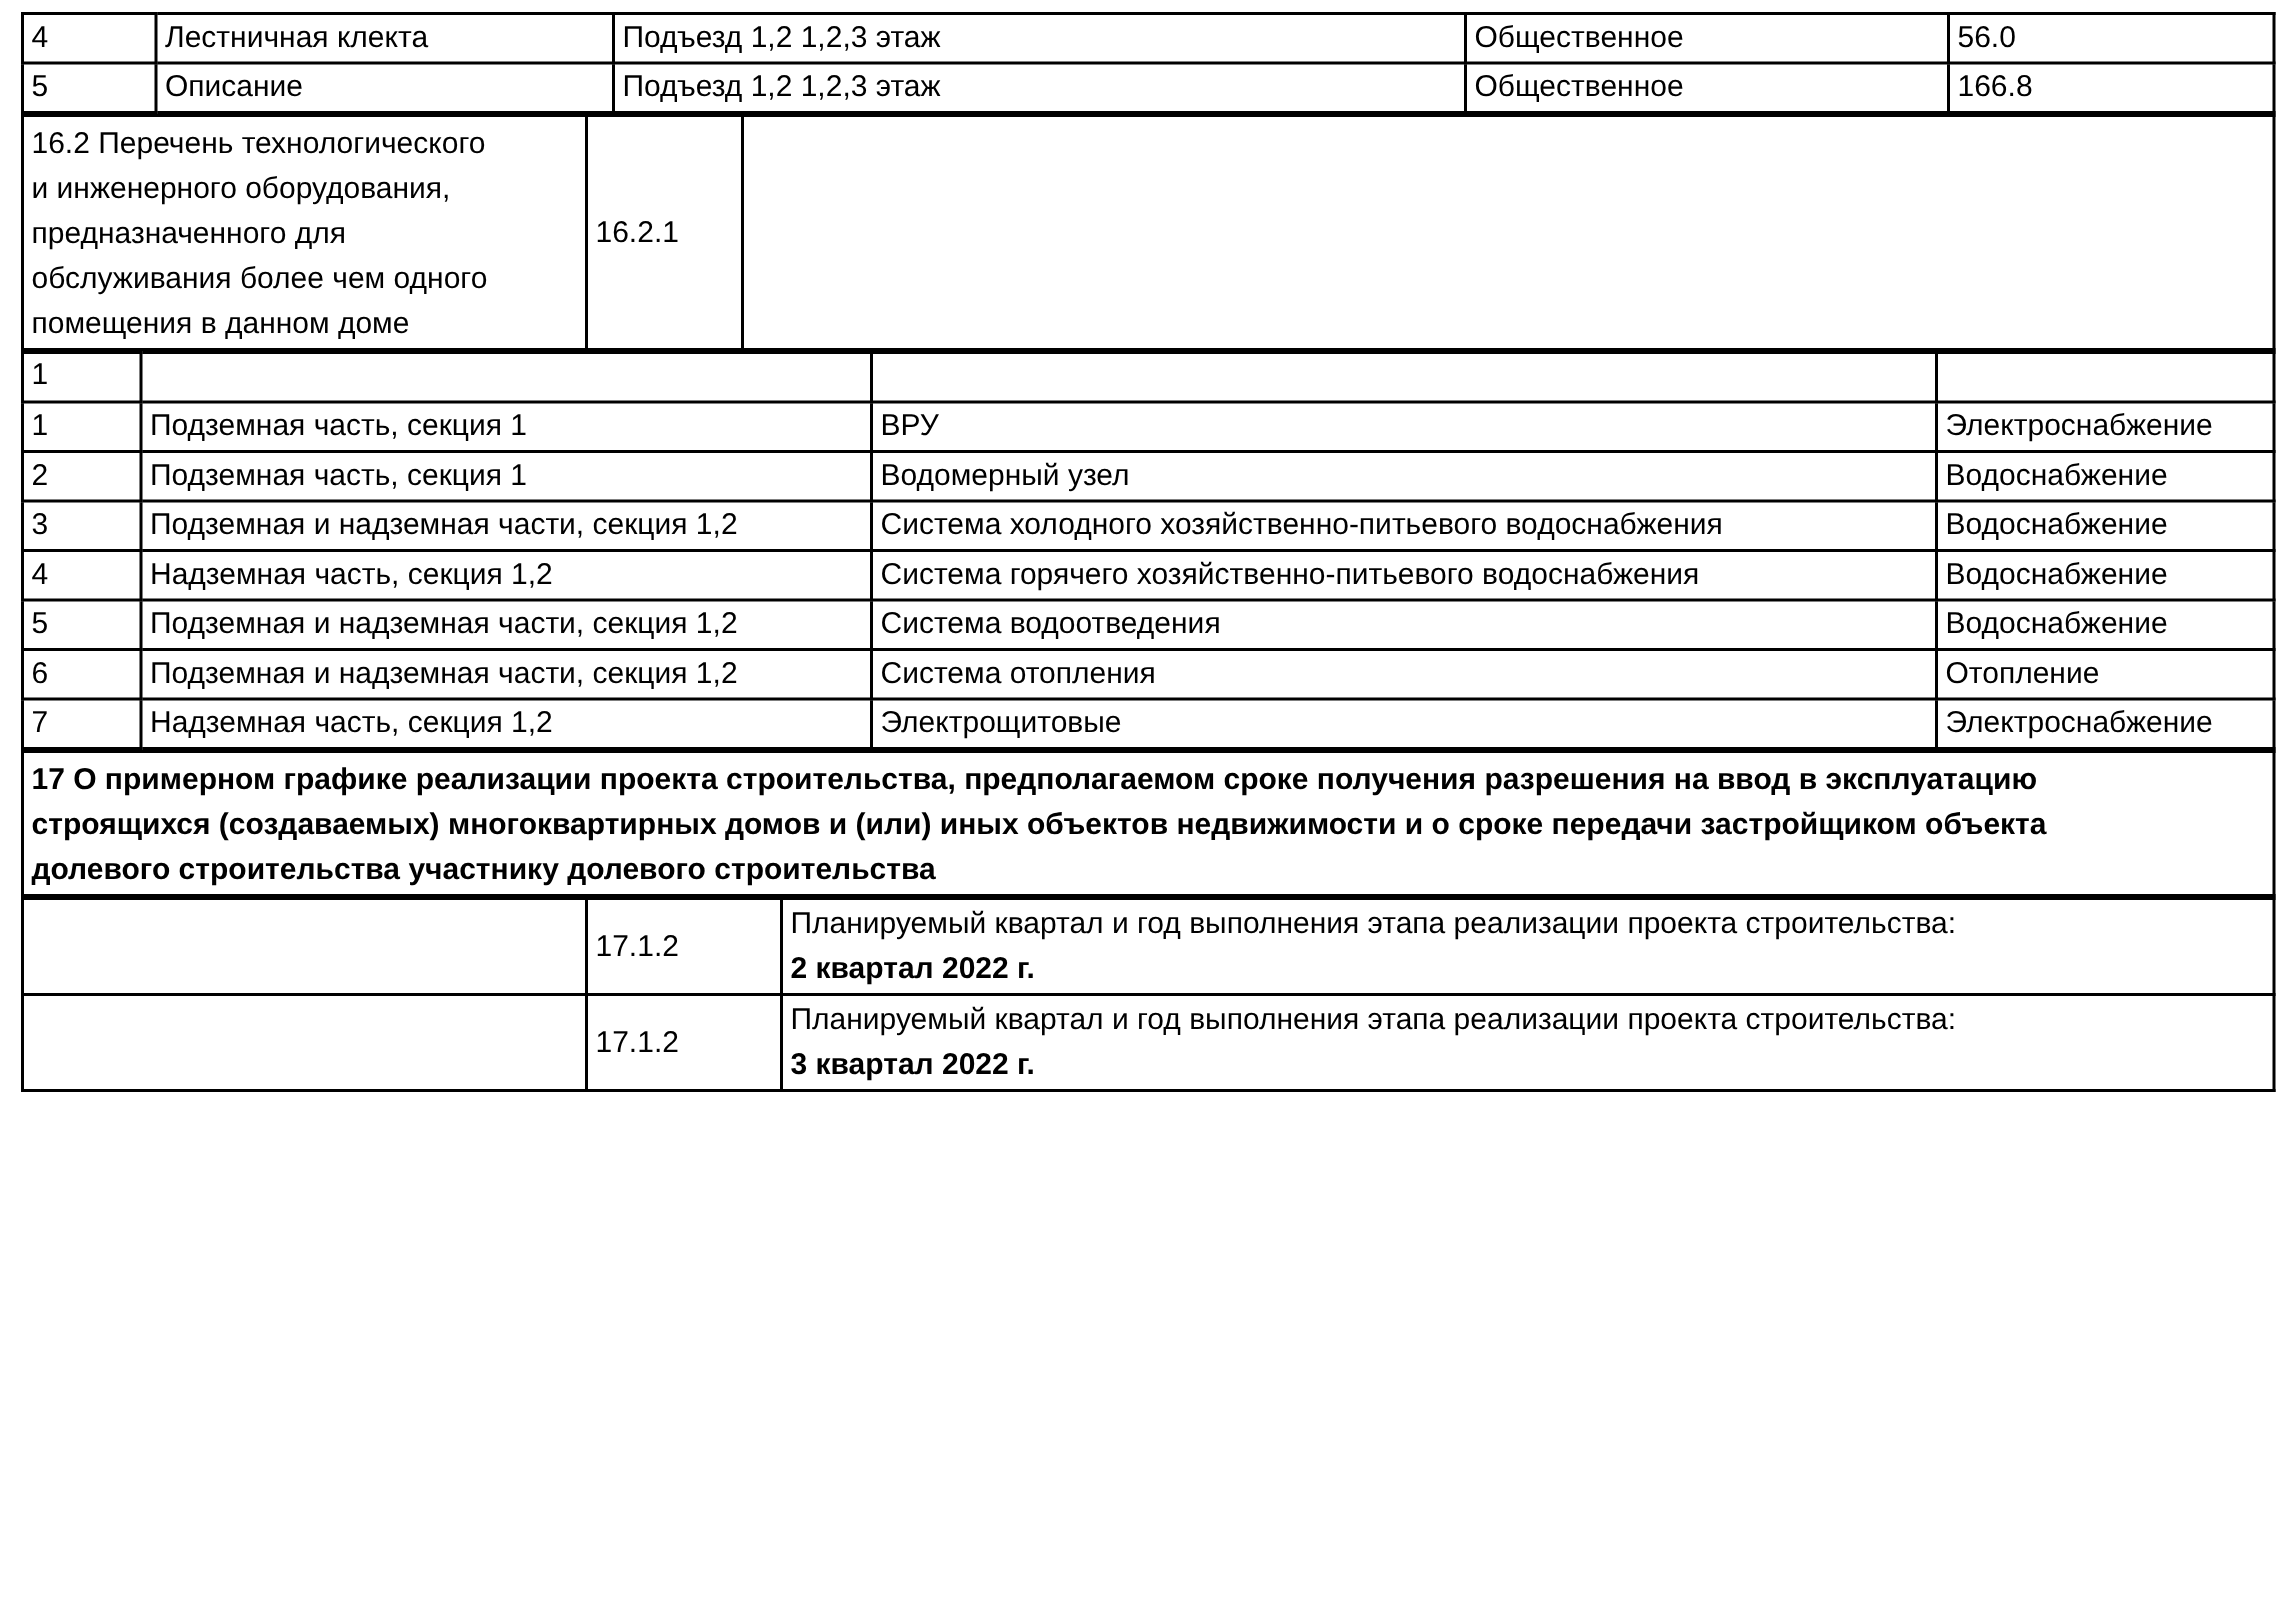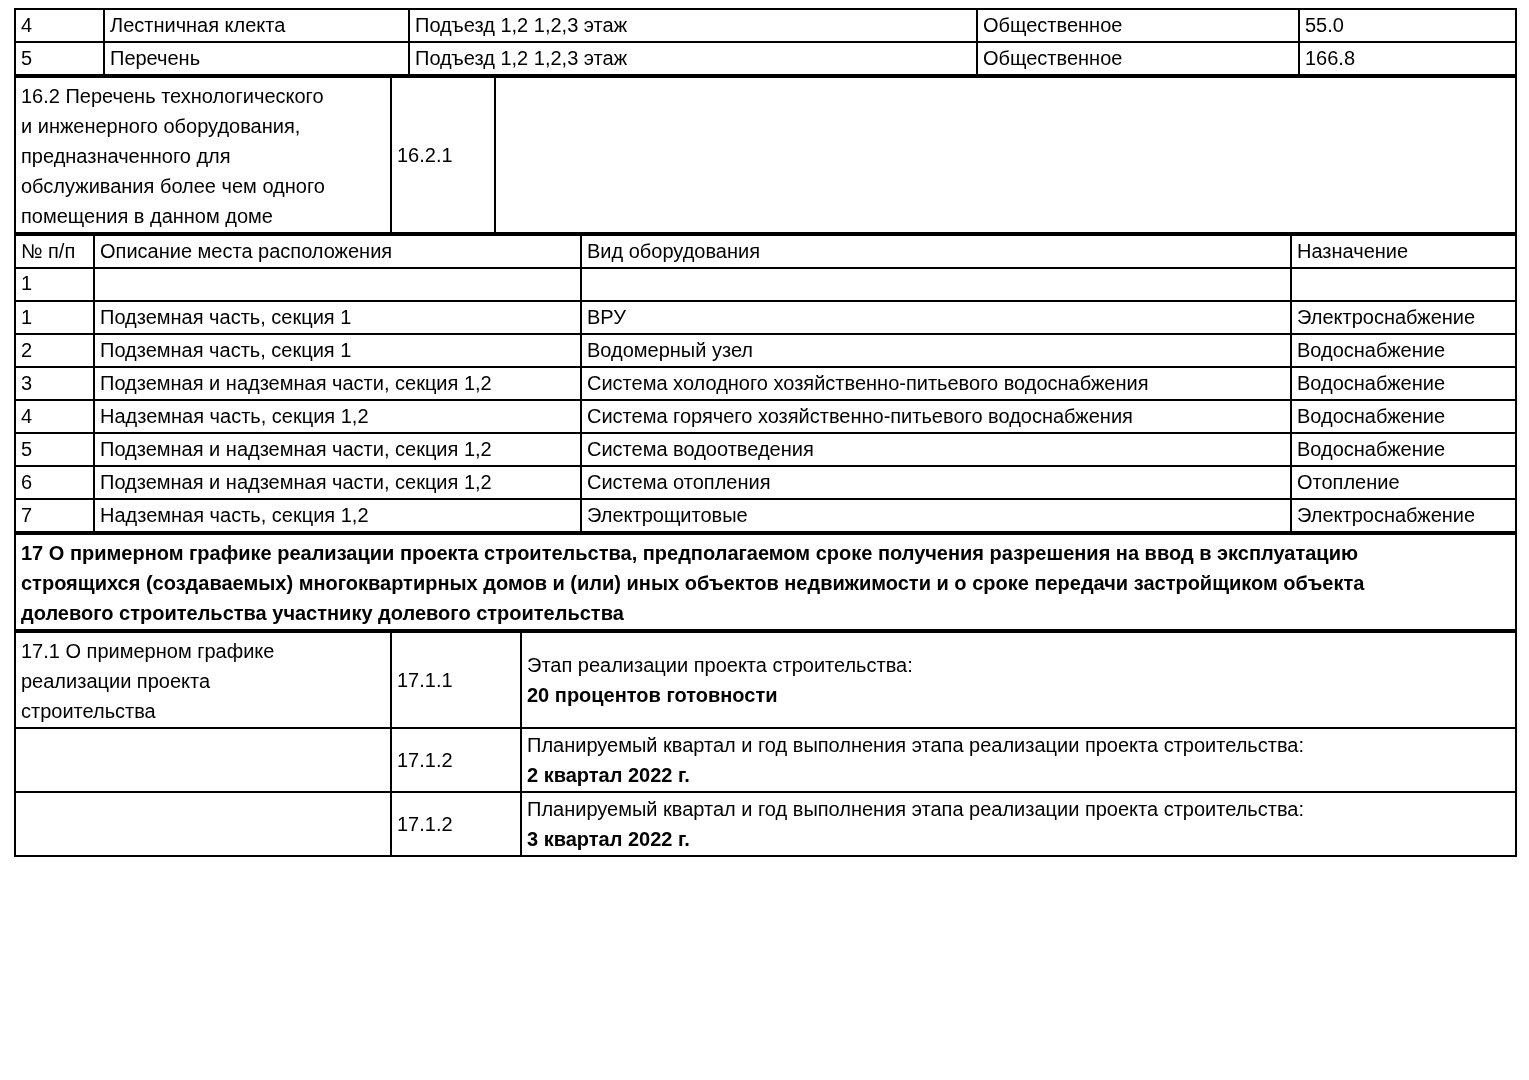--- a/index.html
+++ b/index.html
@@ -53,25 +53,25 @@
         <col style="width:568px">
         <col style="width:322px">
         <col style="width:217px">
     </colgroup>
     <tbody>
         <tr class="h33">
       <td>4</td>
       <td>Лестничная клекта</td>
       <td>Подъезд 1,2 1,2,3 этаж</td>
       <td>Общественное</td>
-      <td>55.0</td>
+      <td>56.0</td>
     </tr>
     <tr class="h33">
       <td>5</td>
-      <td>Перечень</td>
+      <td>Описание</td>
       <td>Подъезд 1,2 1,2,3 этаж</td>
       <td>Общественное</td>
       <td>166.8</td>
     </tr>
   </tbody>
     </table>
 
   <table>
     <colgroup>
       <col style="width:376px">
@@ -92,26 +92,20 @@
     </table>
 
   <table>
     <colgroup>
       <col style="width:79px">
         <col style="width:487px">
         <col style="width:710px">
         <col style="width:225px">
     </colgroup>
     <tbody>
-        <tr class="h33">
-      <td>№ п/п</td>
-      <td>Описание места расположения</td>
-      <td>Вид оборудования</td>
-      <td>Назначение</td>
-    </tr>
     <tr class="h33">
       <td class="top">1</td>
       <td></td>
       <td></td>
       <td></td>
     </tr>
     <tr class="h33">
       <td>1</td>
       <td>Подземная часть, секция 1</td>
       <td>ВРУ</td>
@@ -169,30 +163,20 @@
   </tbody>
     </table>
 
   <table>
     <colgroup>
       <col style="width:376px">
         <col style="width:130px">
         <col style="width:995px">
     </colgroup>
     <tbody>
-        <tr class="h94">
-      <td class="wrap top big-cell">17.1 О примерном графике
-реализации проекта
-строительства</td>
-      <td>17.1.1</td>
-      <td class="multiline big-cell">
-        <div class="line">Этап реализации проекта строительства:</div>
-        <div class="line bold">20 процентов готовности</div>
-      </td>
-    </tr>
     <tr class="h62">
       <td class="wrap top big-cell"></td>
       <td>17.1.2</td>
       <td class="multiline big-cell">
         <div class="line">Планируемый квартал и год выполнения этапа реализации проекта строительства:</div>
         <div class="line bold">2 квартал 2022 г.</div>
       </td>
     </tr>
     <tr class="h62">
       <td class="wrap top big-cell"></td>

